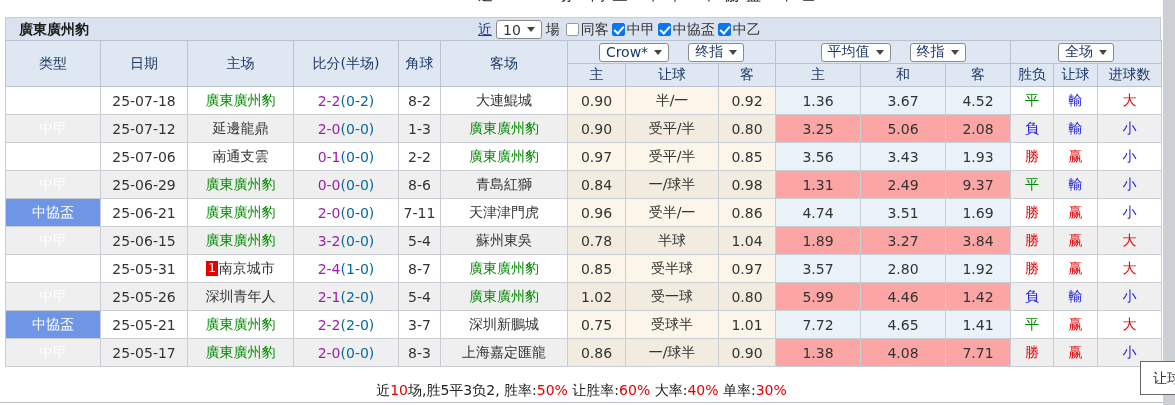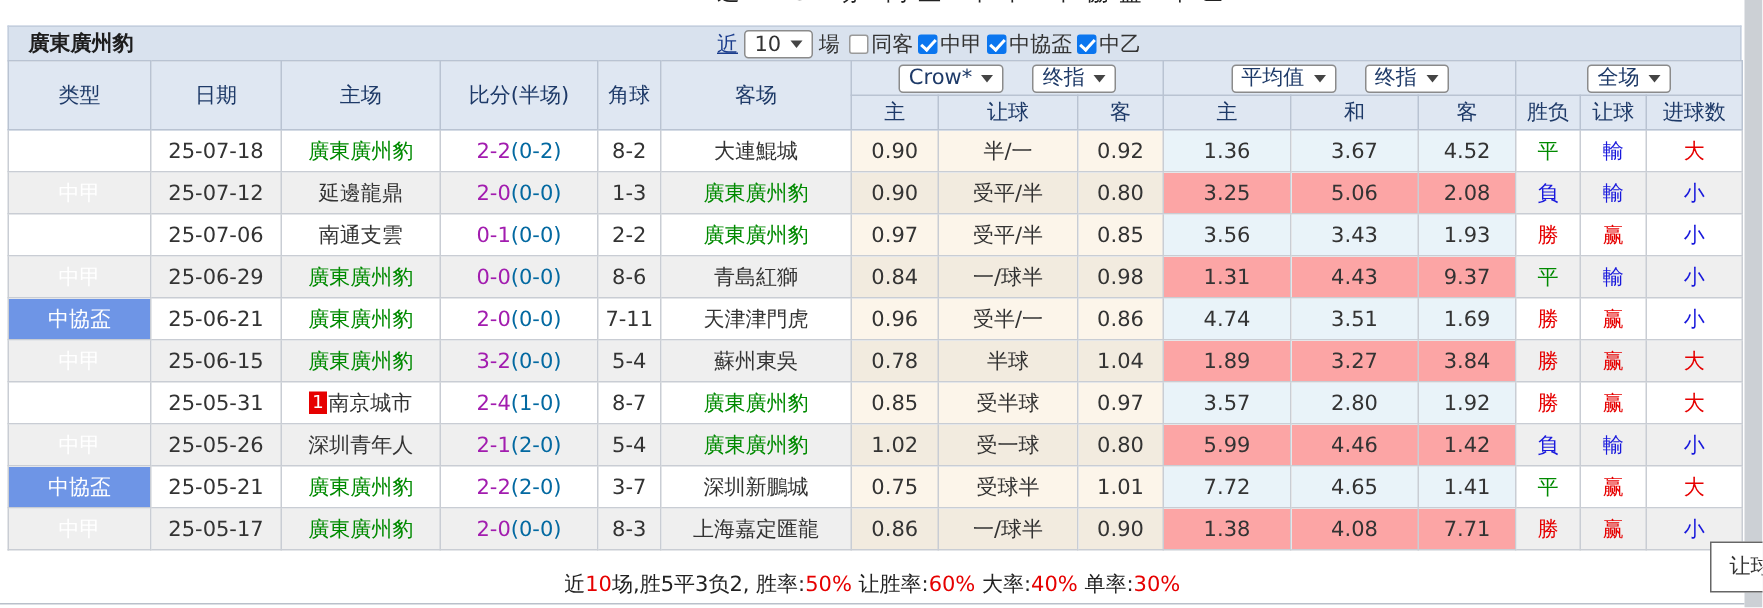--- a/index.html
+++ b/index.html
@@ -204,21 +204,21 @@
         <td class="league">中甲</td>
         <td>25-06-29</td>
         <td><span class="team-green">廣東廣州豹</span></td>
         <td><span class="score">0-0</span><span class="half">(0-0)</span></td>
         <td>8-6</td>
         <td><span>青島紅獅</span></td>
         <td class="cream">0.84</td>
         <td class="cream">一/球半</td>
         <td class="cream">0.98</td>
         <td class="pale">1.31</td>
-        <td class="pale">4.43</td>
+        <td class="pale">2.49</td>
         <td class="pale">9.37</td>
         <td class="res-green">平</td>
         <td class="res-blue">輸</td>
         <td class="res-blue">小</td>
       </tr>
       <tr class="odd">
         <td class="league cup">中協盃</td>
         <td>25-06-21</td>
         <td><span class="team-green">廣東廣州豹</span></td>
         <td><span class="score">2-0</span><span class="half">(0-0)</span></td>

